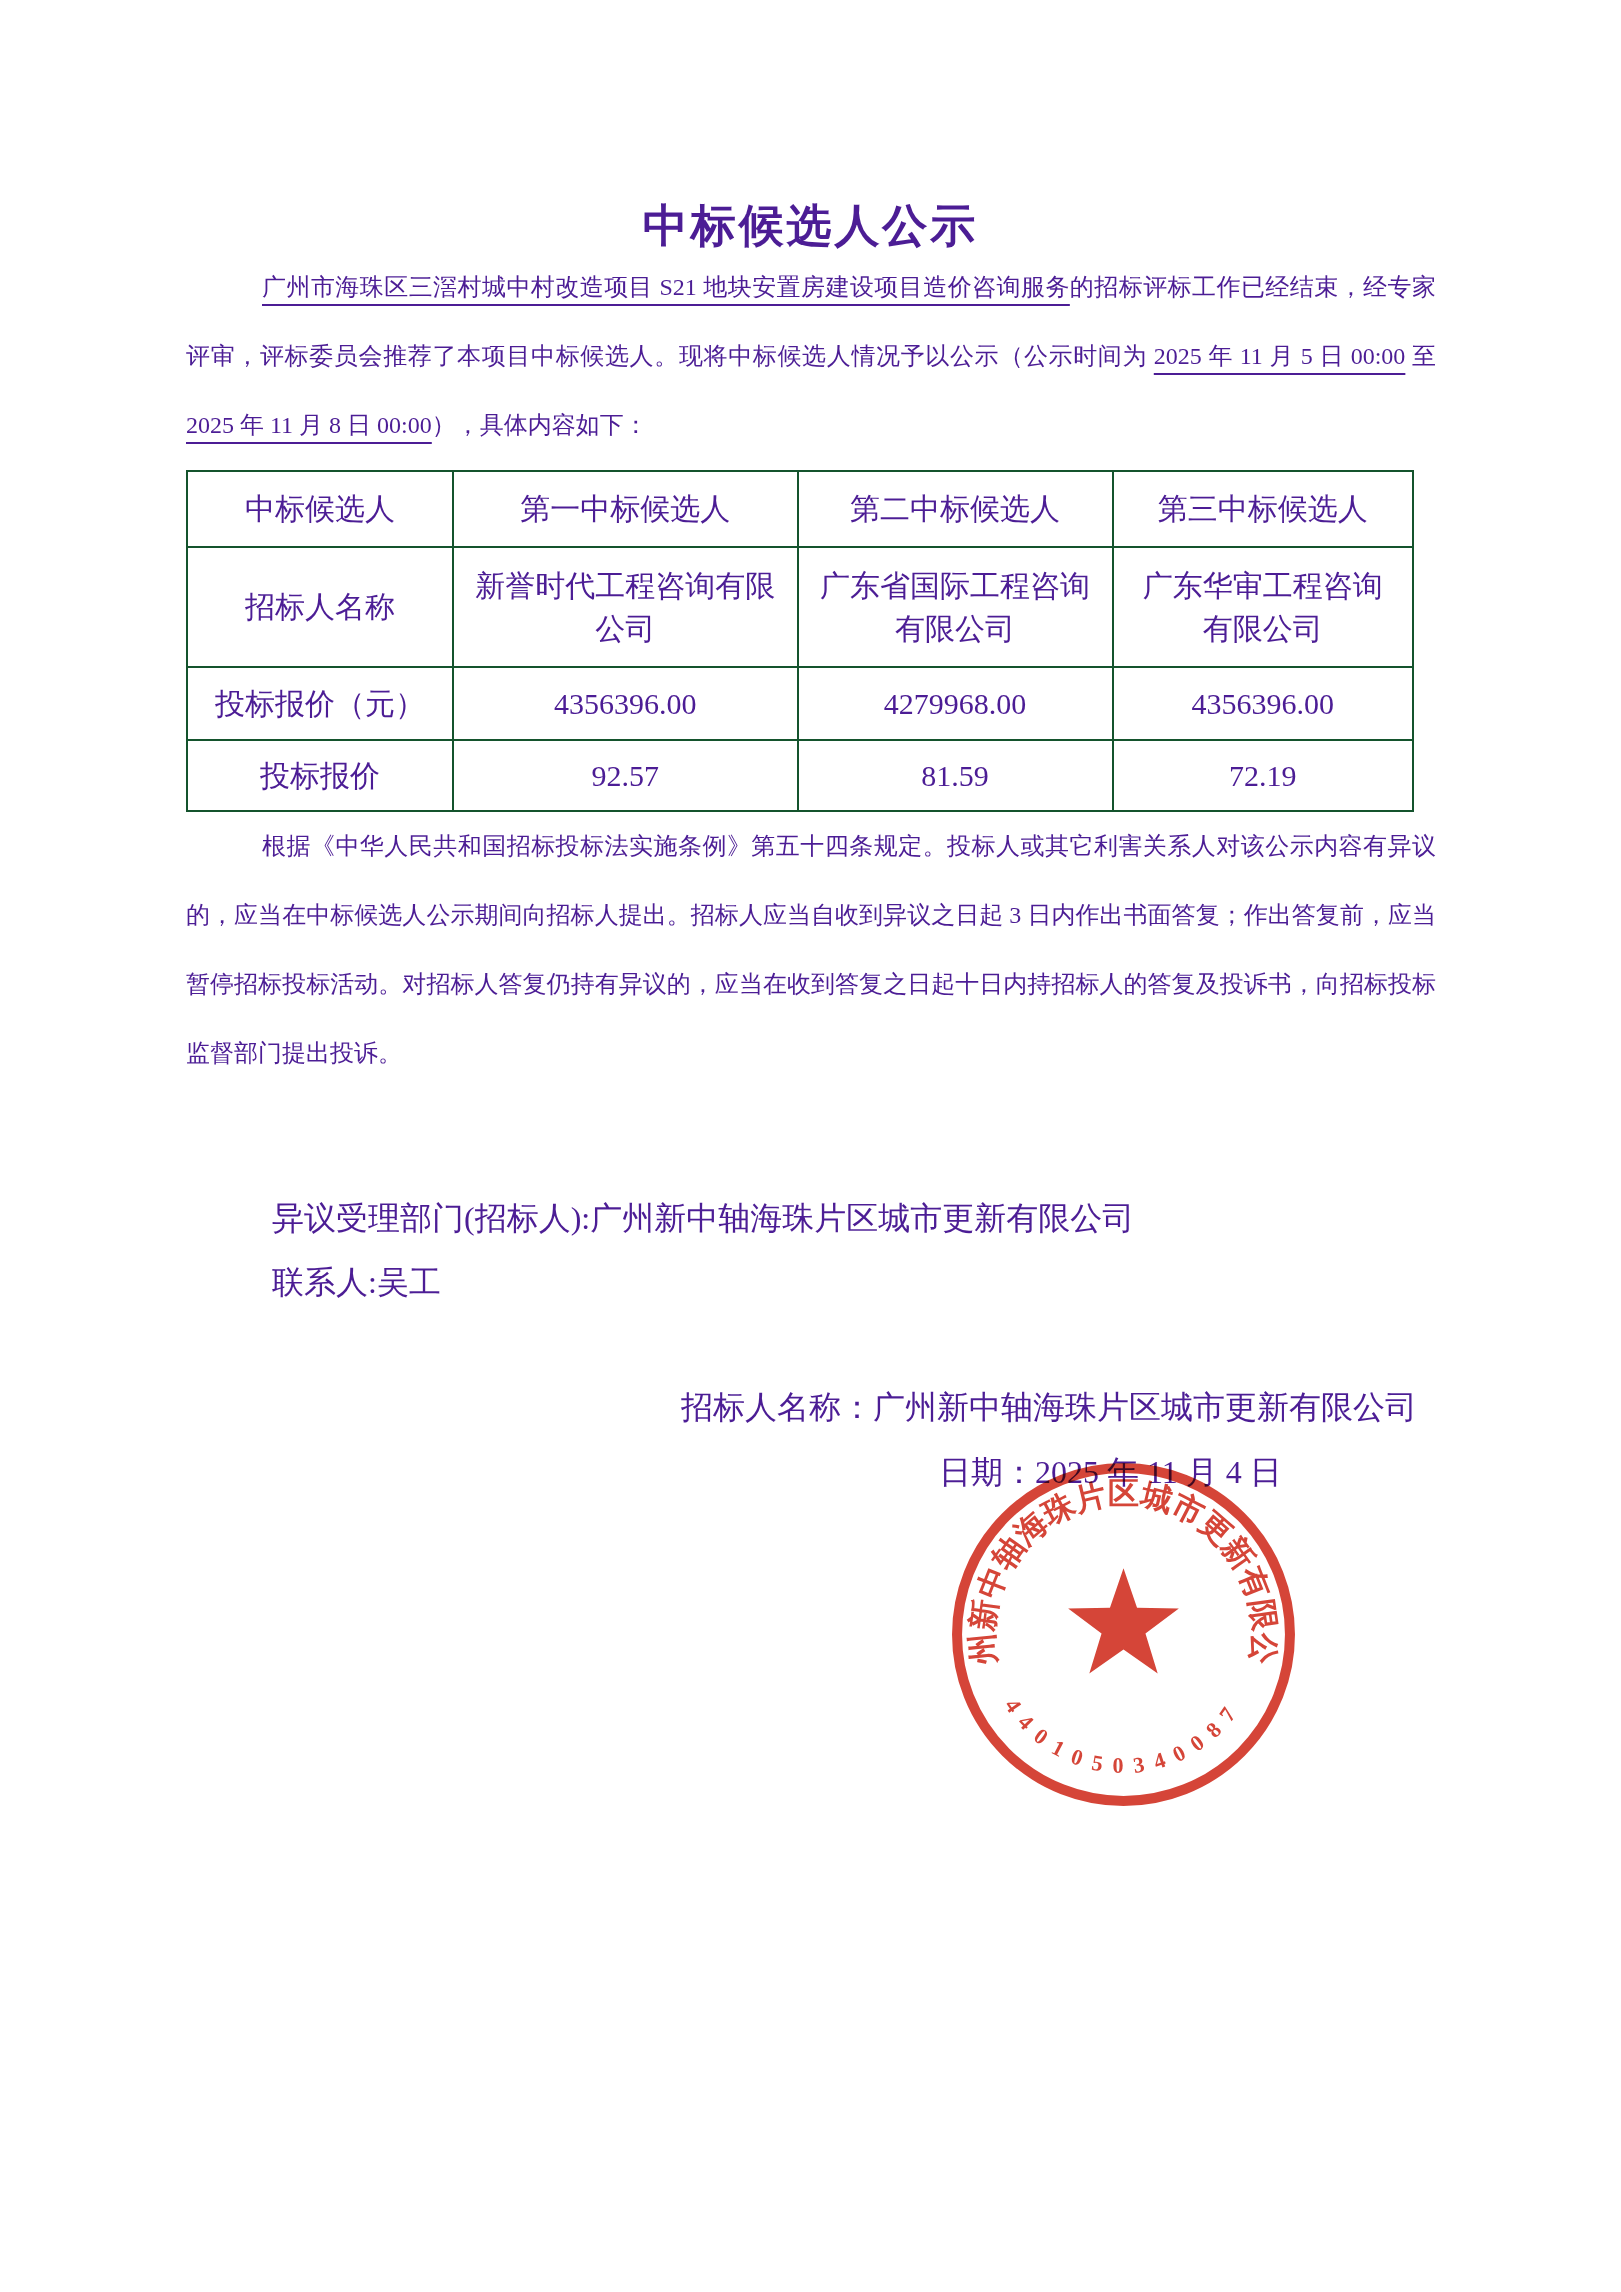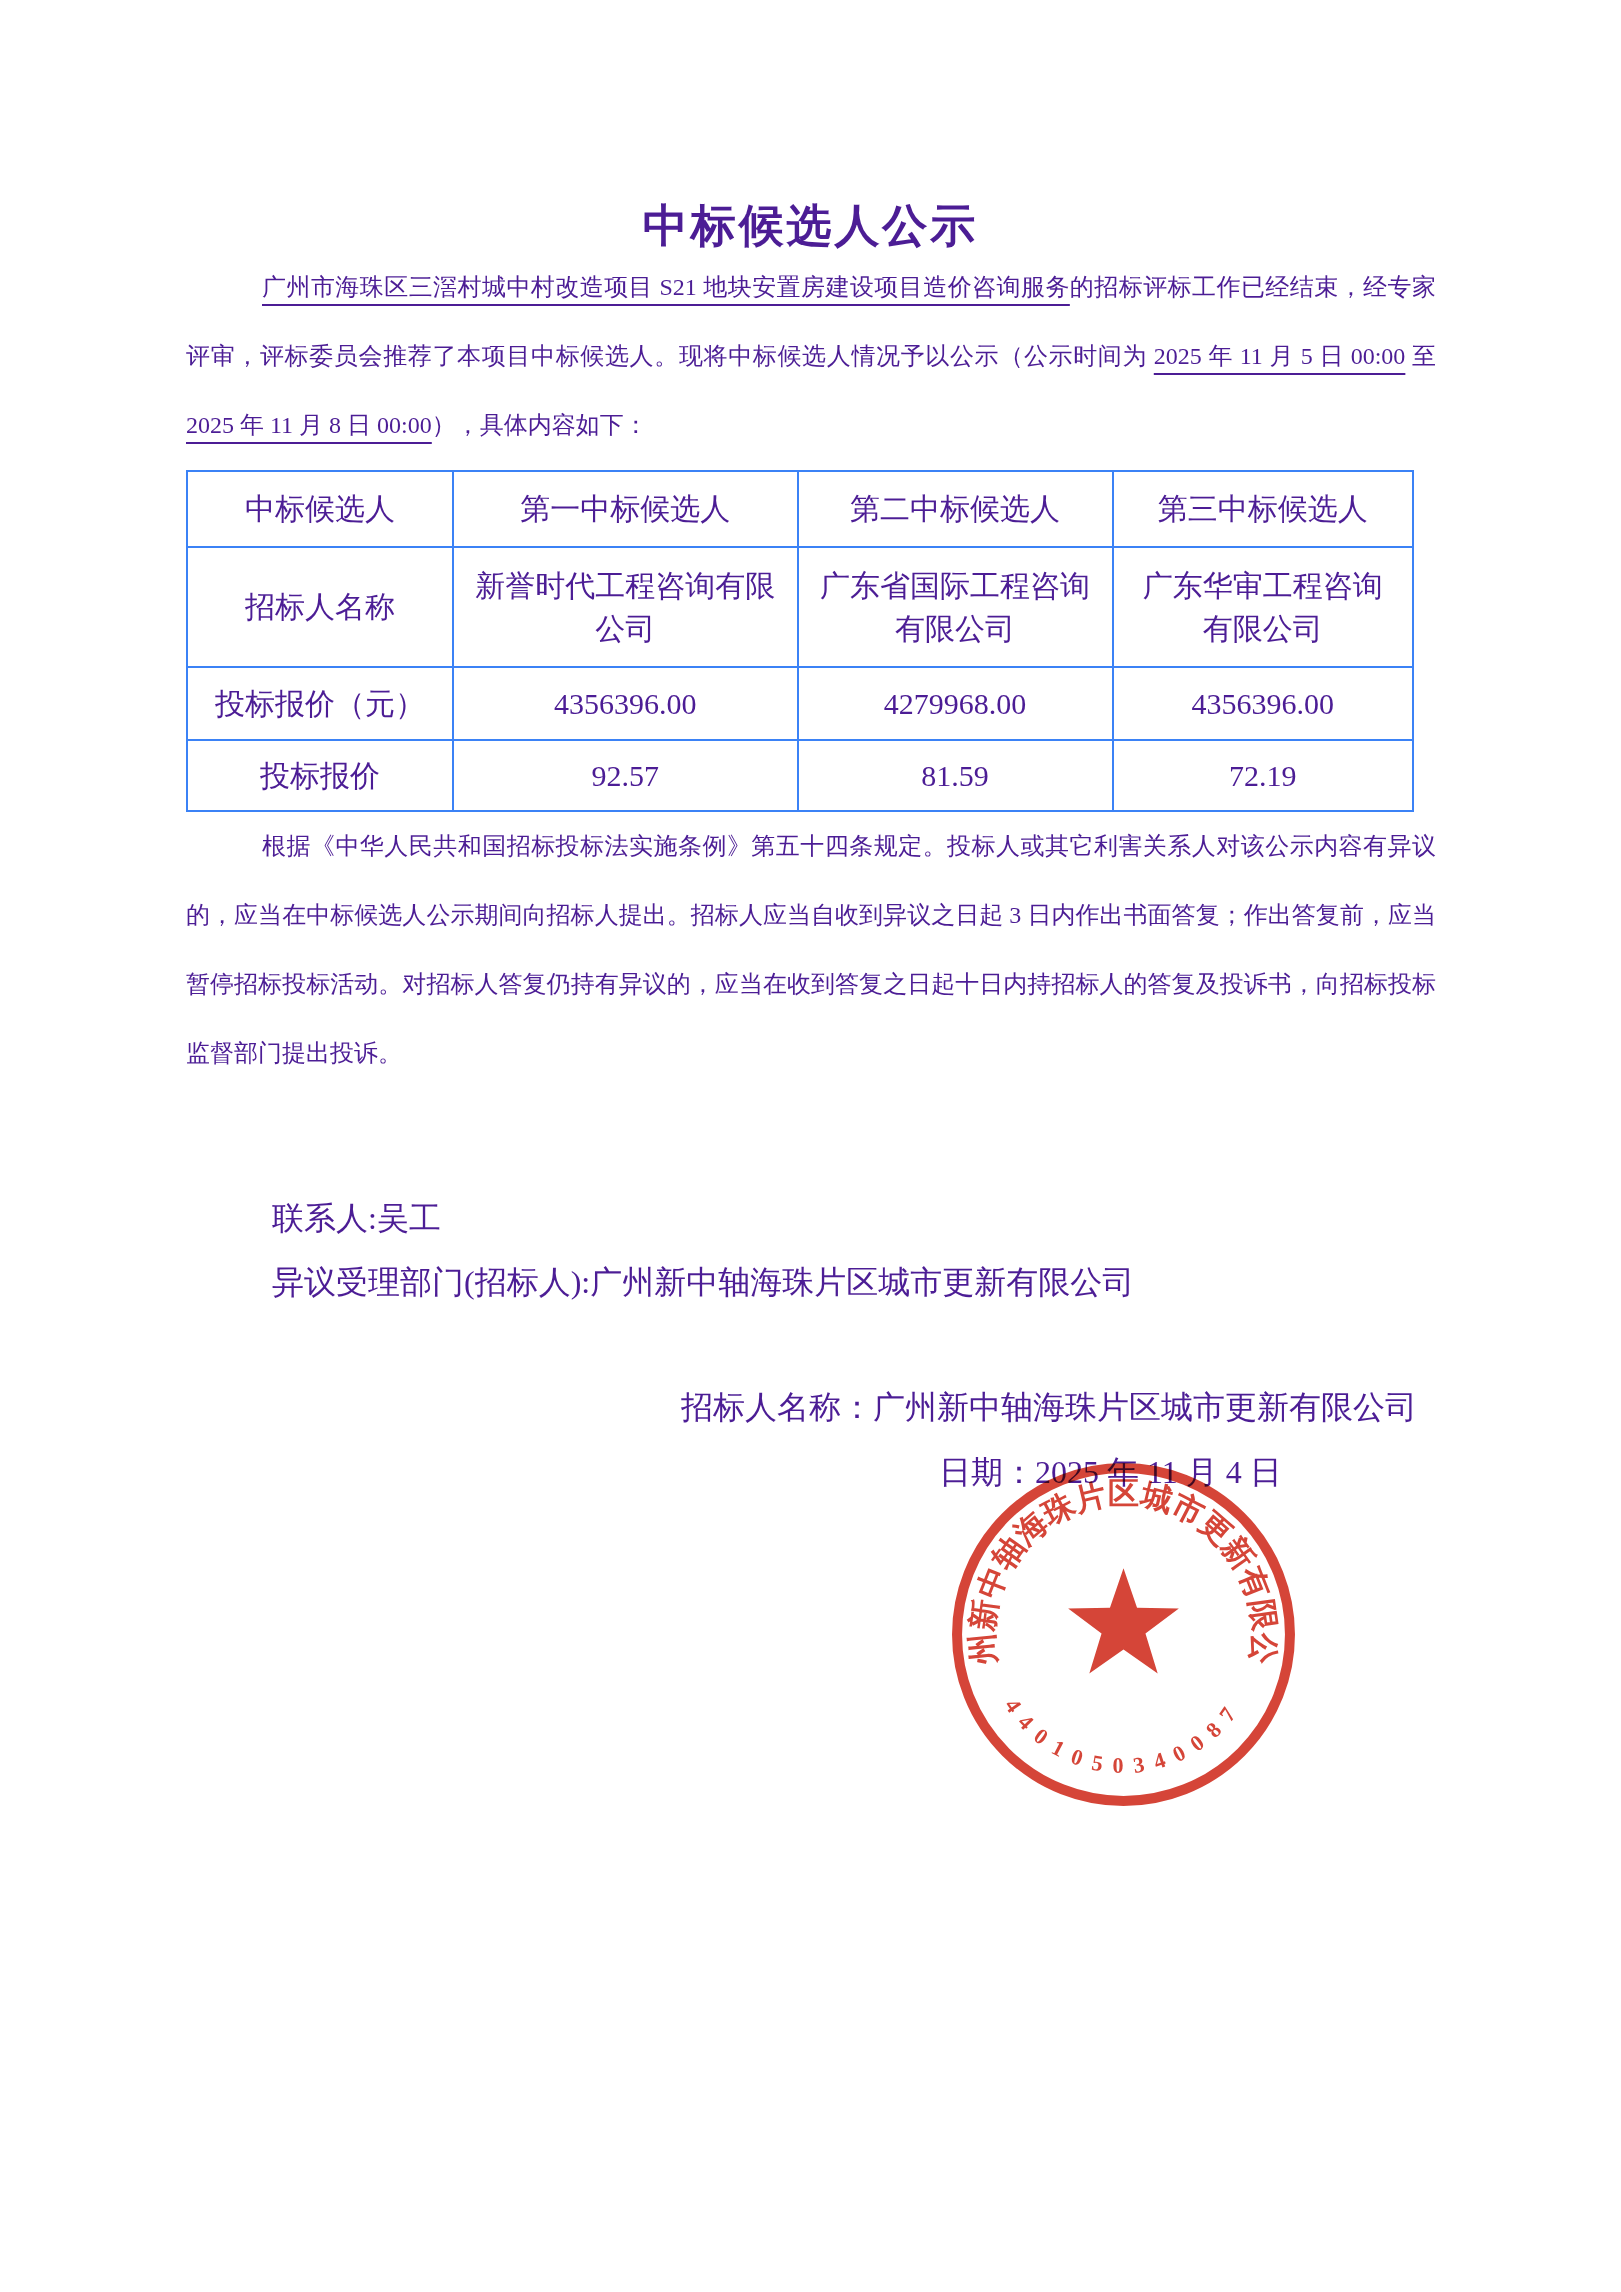--- a/index.html
+++ b/index.html
@@ -34,21 +34,21 @@
     text-decoration-skip-ink:none;
   }
   table.bid-table{
     width:1228px;
     margin-top:9.8px;
     border-collapse:collapse;
     table-layout:fixed;
     font-size:30px;
   }
   table.bid-table th,table.bid-table td{
-    border:2px solid #3b82f6;
+    border:2px solid #14532d;
     text-align:center;
     vertical-align:middle;
     font-weight:normal;
     padding:3.9px 17.6px;
     line-height:1.45;
   }
   table.bid-table{border:2.9px solid #1a1a1a;}
   .col-label{width:21.7%;}
   .col-1{width:28.1%;}
   .col-2{width:25.7%;}
@@ -127,22 +127,22 @@
         <td>92.57</td>
         <td>81.59</td>
         <td>72.19</td>
       </tr>
     </tbody>
       </table>
 
     <p class="body-par legal">根据《中华人民共和国招标投标法实施条例》第五十四条规定。投标人或其它利害关系人对该公示内容有异议的，应当在中标候选人公示期间向招标人提出。招标人应当自收到异议之日起 3 日内作出书面答复；作出答复前，应当暂停招标投标活动。对招标人答复仍持有异议的，应当在收到答复之日起十日内持招标人的答复及投诉书，向招标投标监督部门提出投诉。</p>
 
     <div class="contact">
+      <div>异议受理部门(招标人):广州新中轴海珠片区城市更新有限公司</div>
       <div>联系人:吴工</div>
-      <div>异议受理部门(招标人):广州新中轴海珠片区城市更新有限公司</div>
     </div>
 
     <div class="footer-block">
       <div class="footer-line-1"><span>招标人名称：</span><span>广州新中轴海珠片区城市更新有限公司</span></div>
       <div class="footer-line-2"><span>日期：</span><span>2025 年 11 月 4 日</span></div>
     </div>
 
   </div>
 
   <svg class="stamp" viewBox="0 0 360 360">

